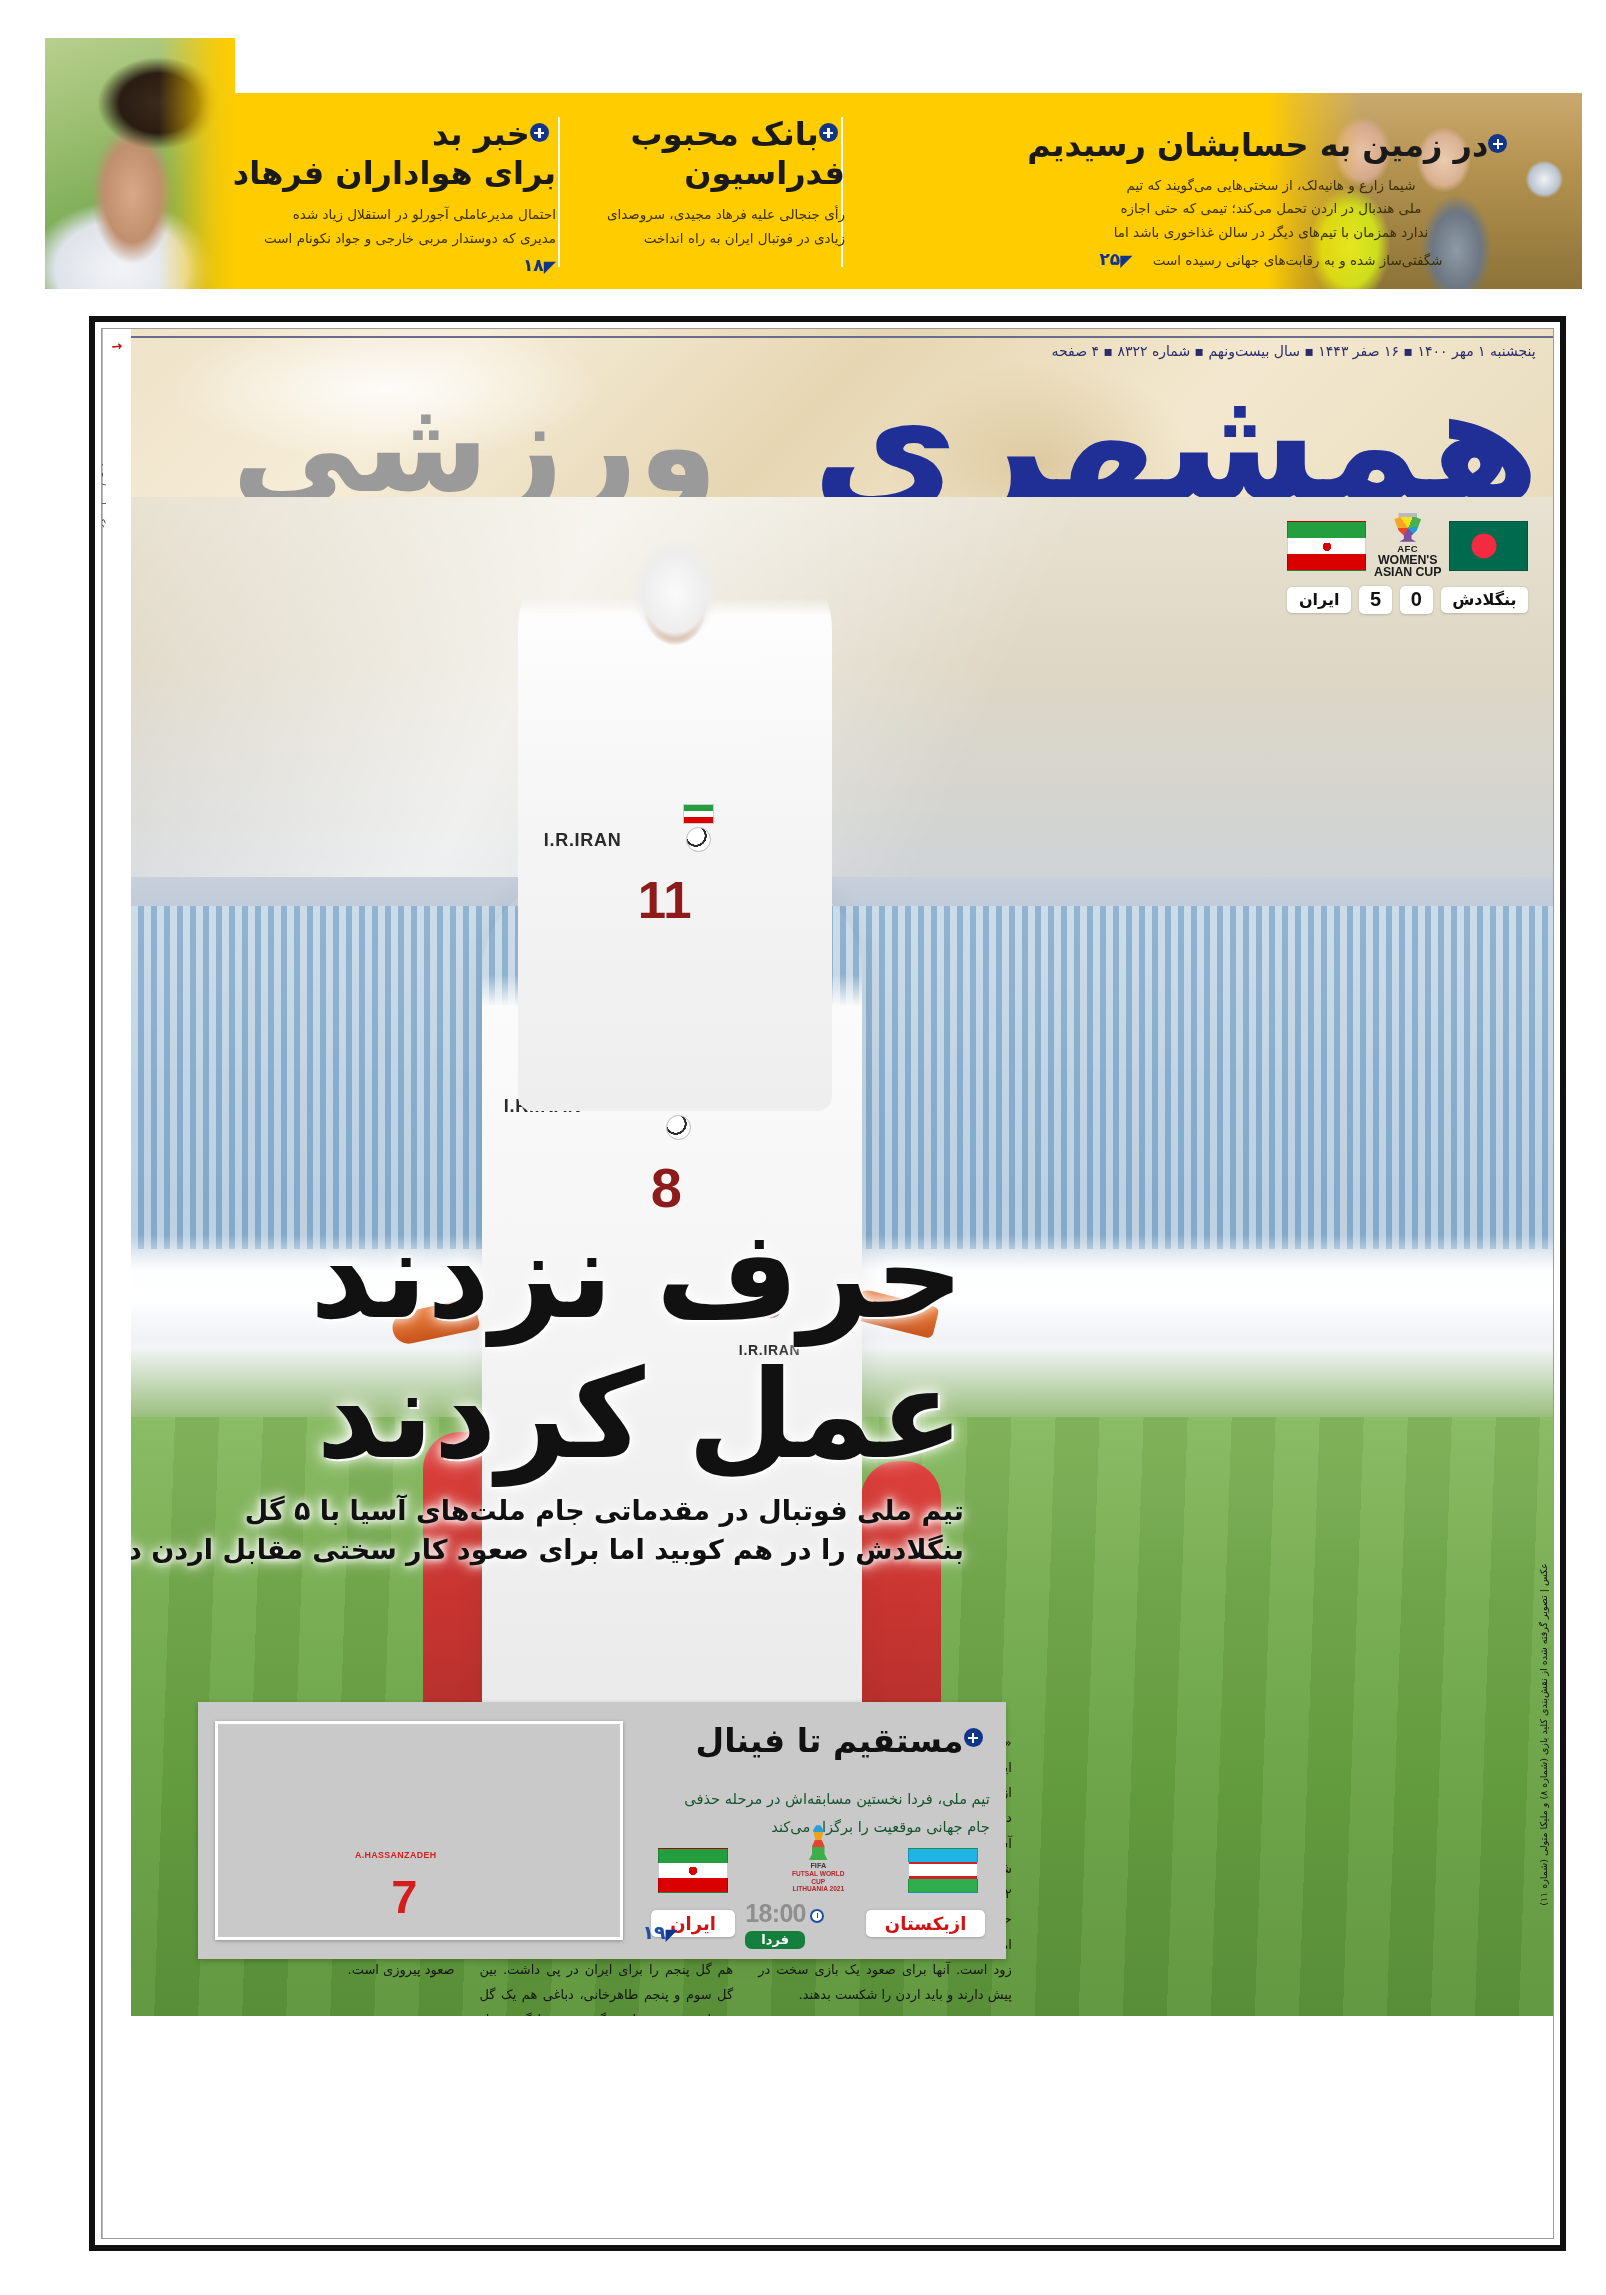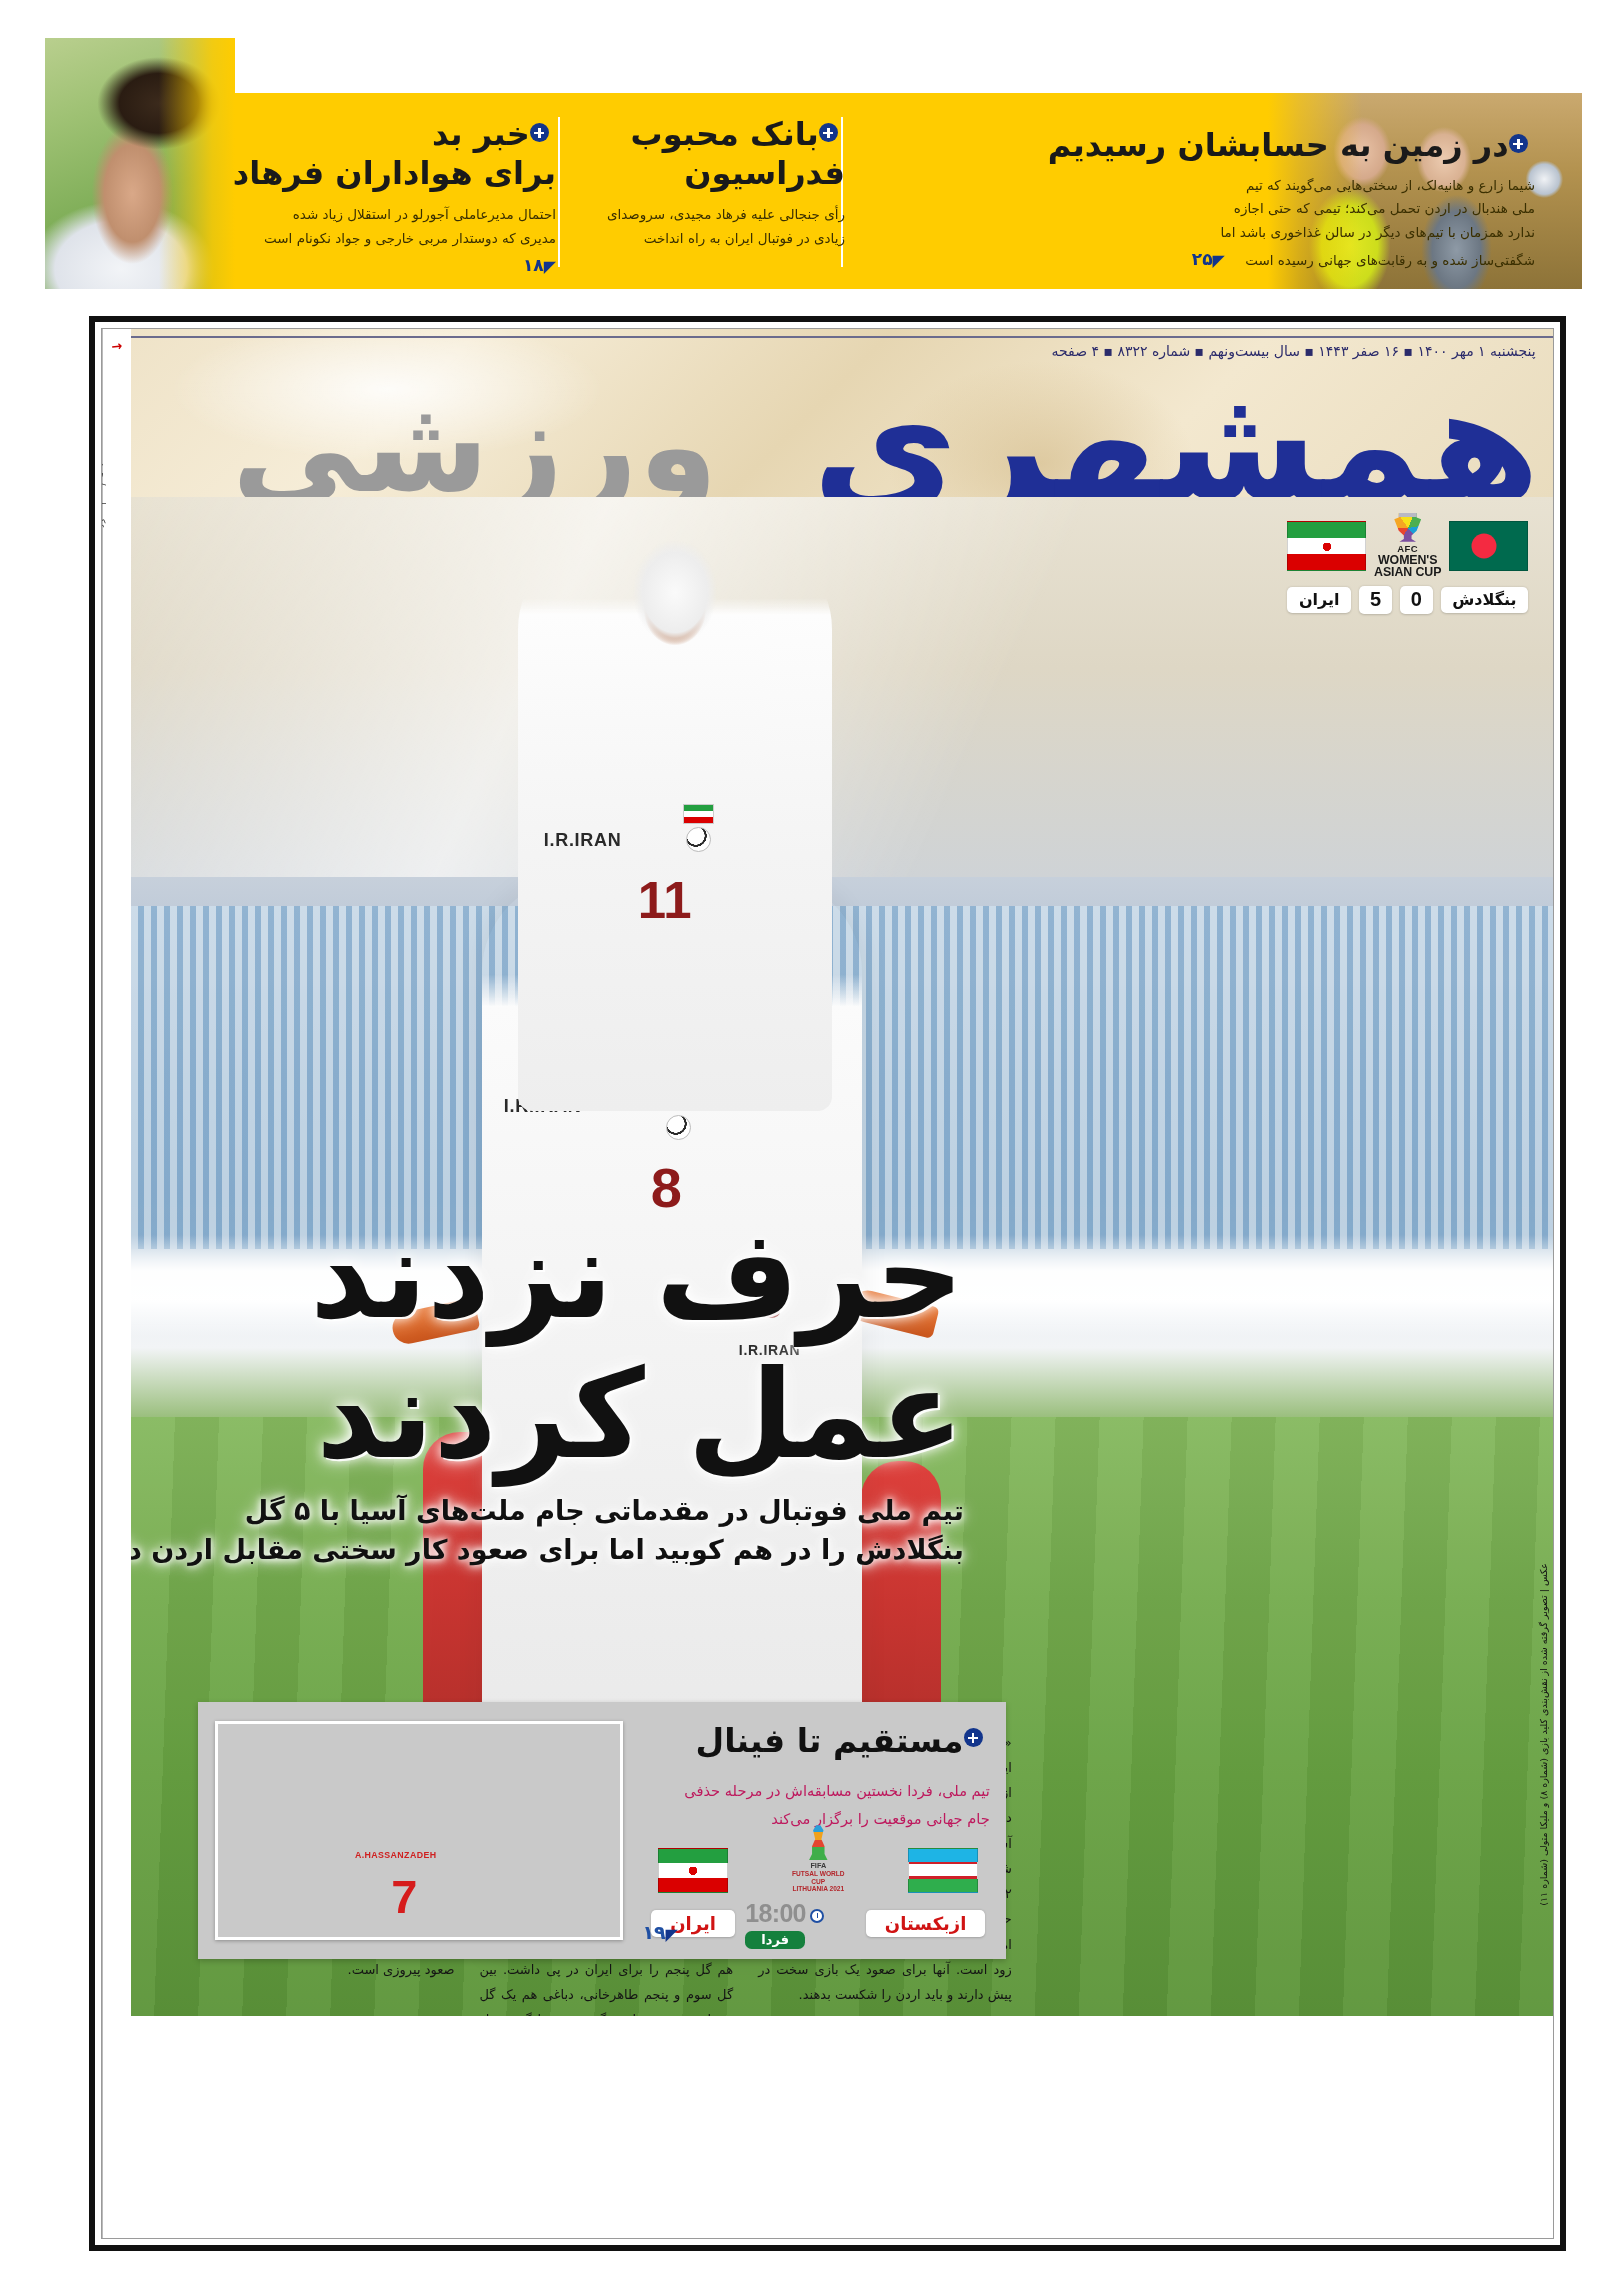--- a/index.html
+++ b/index.html
@@ -298,21 +298,21 @@
   .promo-photo .jersey-num {
     position:absolute; left:43%; bottom:6%; font-size:47px; font-weight:700; color:#d61c1c;
     font-family:"Liberation Sans",sans-serif;
   }
   .promo-photo .jersey-name {
     position:absolute; left:34%; bottom:36%; font-size:8.8px; font-weight:700; color:#cf2020;
     font-family:"Liberation Sans",sans-serif; letter-spacing:0.4px;
   }
   .promo-right { position:absolute; right:16px; top:19px; width:343px; direction:rtl; text-align:right; }
   .promo-title { font-size:33px; font-weight:700; color:#111; white-space:nowrap; }
-  .promo-sub { font-size:14.6px; color:#be185d; line-height:1.9; margin-top:17px; }
+  .promo-sub { font-size:14.6px; color:#14532d; line-height:1.9; margin-top:25px; }
   .fixture { position:absolute; right:16px; bottom:10.2px; width:343px; }
   .fx-flags { display:flex; justify-content:space-between; align-items:flex-end; padding:0 11.7px; }
   .fx-flag { width:70px; height:45px; border:0.7px solid rgba(0,0,0,.2); position:relative; }
   .flag-uzb {
     background: linear-gradient(180deg,#1eb4e5 0 31%, #ffffff 31% 36%, #ffffff 36% 64%, #ffffff 64% 69%, #2fae4d 69% 100%);
     position:relative;
   }
   .flag-uzb::before{ content:""; position:absolute; left:0; right:0; top:31%; height:5%; background:#cf2029;}
   .flag-uzb::after { content:""; position:absolute; left:0; right:0; bottom:31%; height:5%; background:#cf2029;}
   .fifa-logo { width:61px; text-align:center; }
@@ -385,21 +385,21 @@
       <div class="teaser-kicker">
         <span class="plus-badge"></span><span>بانک محبوب</span>
       </div>
       <div class="teaser-kicker2">فدراسیون</div>
       <div class="teaser-body">
         <div>رأی جنجالی علیه فرهاد مجیدی، سروصدای</div>
         <div>زیادی در فوتبال ایران به راه انداخت</div>
       </div>
     </div>
 
-    <div class="teaser-block" style="right:95px; top:126px; width:540px;">
+    <div class="teaser-block" style="right:89px; top:126px; width:540px;text-align:center;">
       <div class="teaser-kicker">
         <span class="plus-badge"></span><span>در زمین به حسابشان رسیدیم</span>
       </div>
       <div class="teaser-body" style="margin-top:8.8px;">
         <div>شیما زارع و هانیه‌لک، از سختی‌هایی می‌گویند که تیم</div>
         <div>ملی هندبال در اردن تحمل می‌کند؛ تیمی که حتی اجازه</div>
         <div>ندارد همزمان با تیم‌های دیگر در سالن غذاخوری باشد اما</div>
         <div>
           <span>شگفتی‌ساز شده و به رقابت‌های جهانی رسیده است</span>
           <span style="margin-right:16px;"><span class="ref-arrow">◤</span><span class="page-ref">۲۵</span></span>

